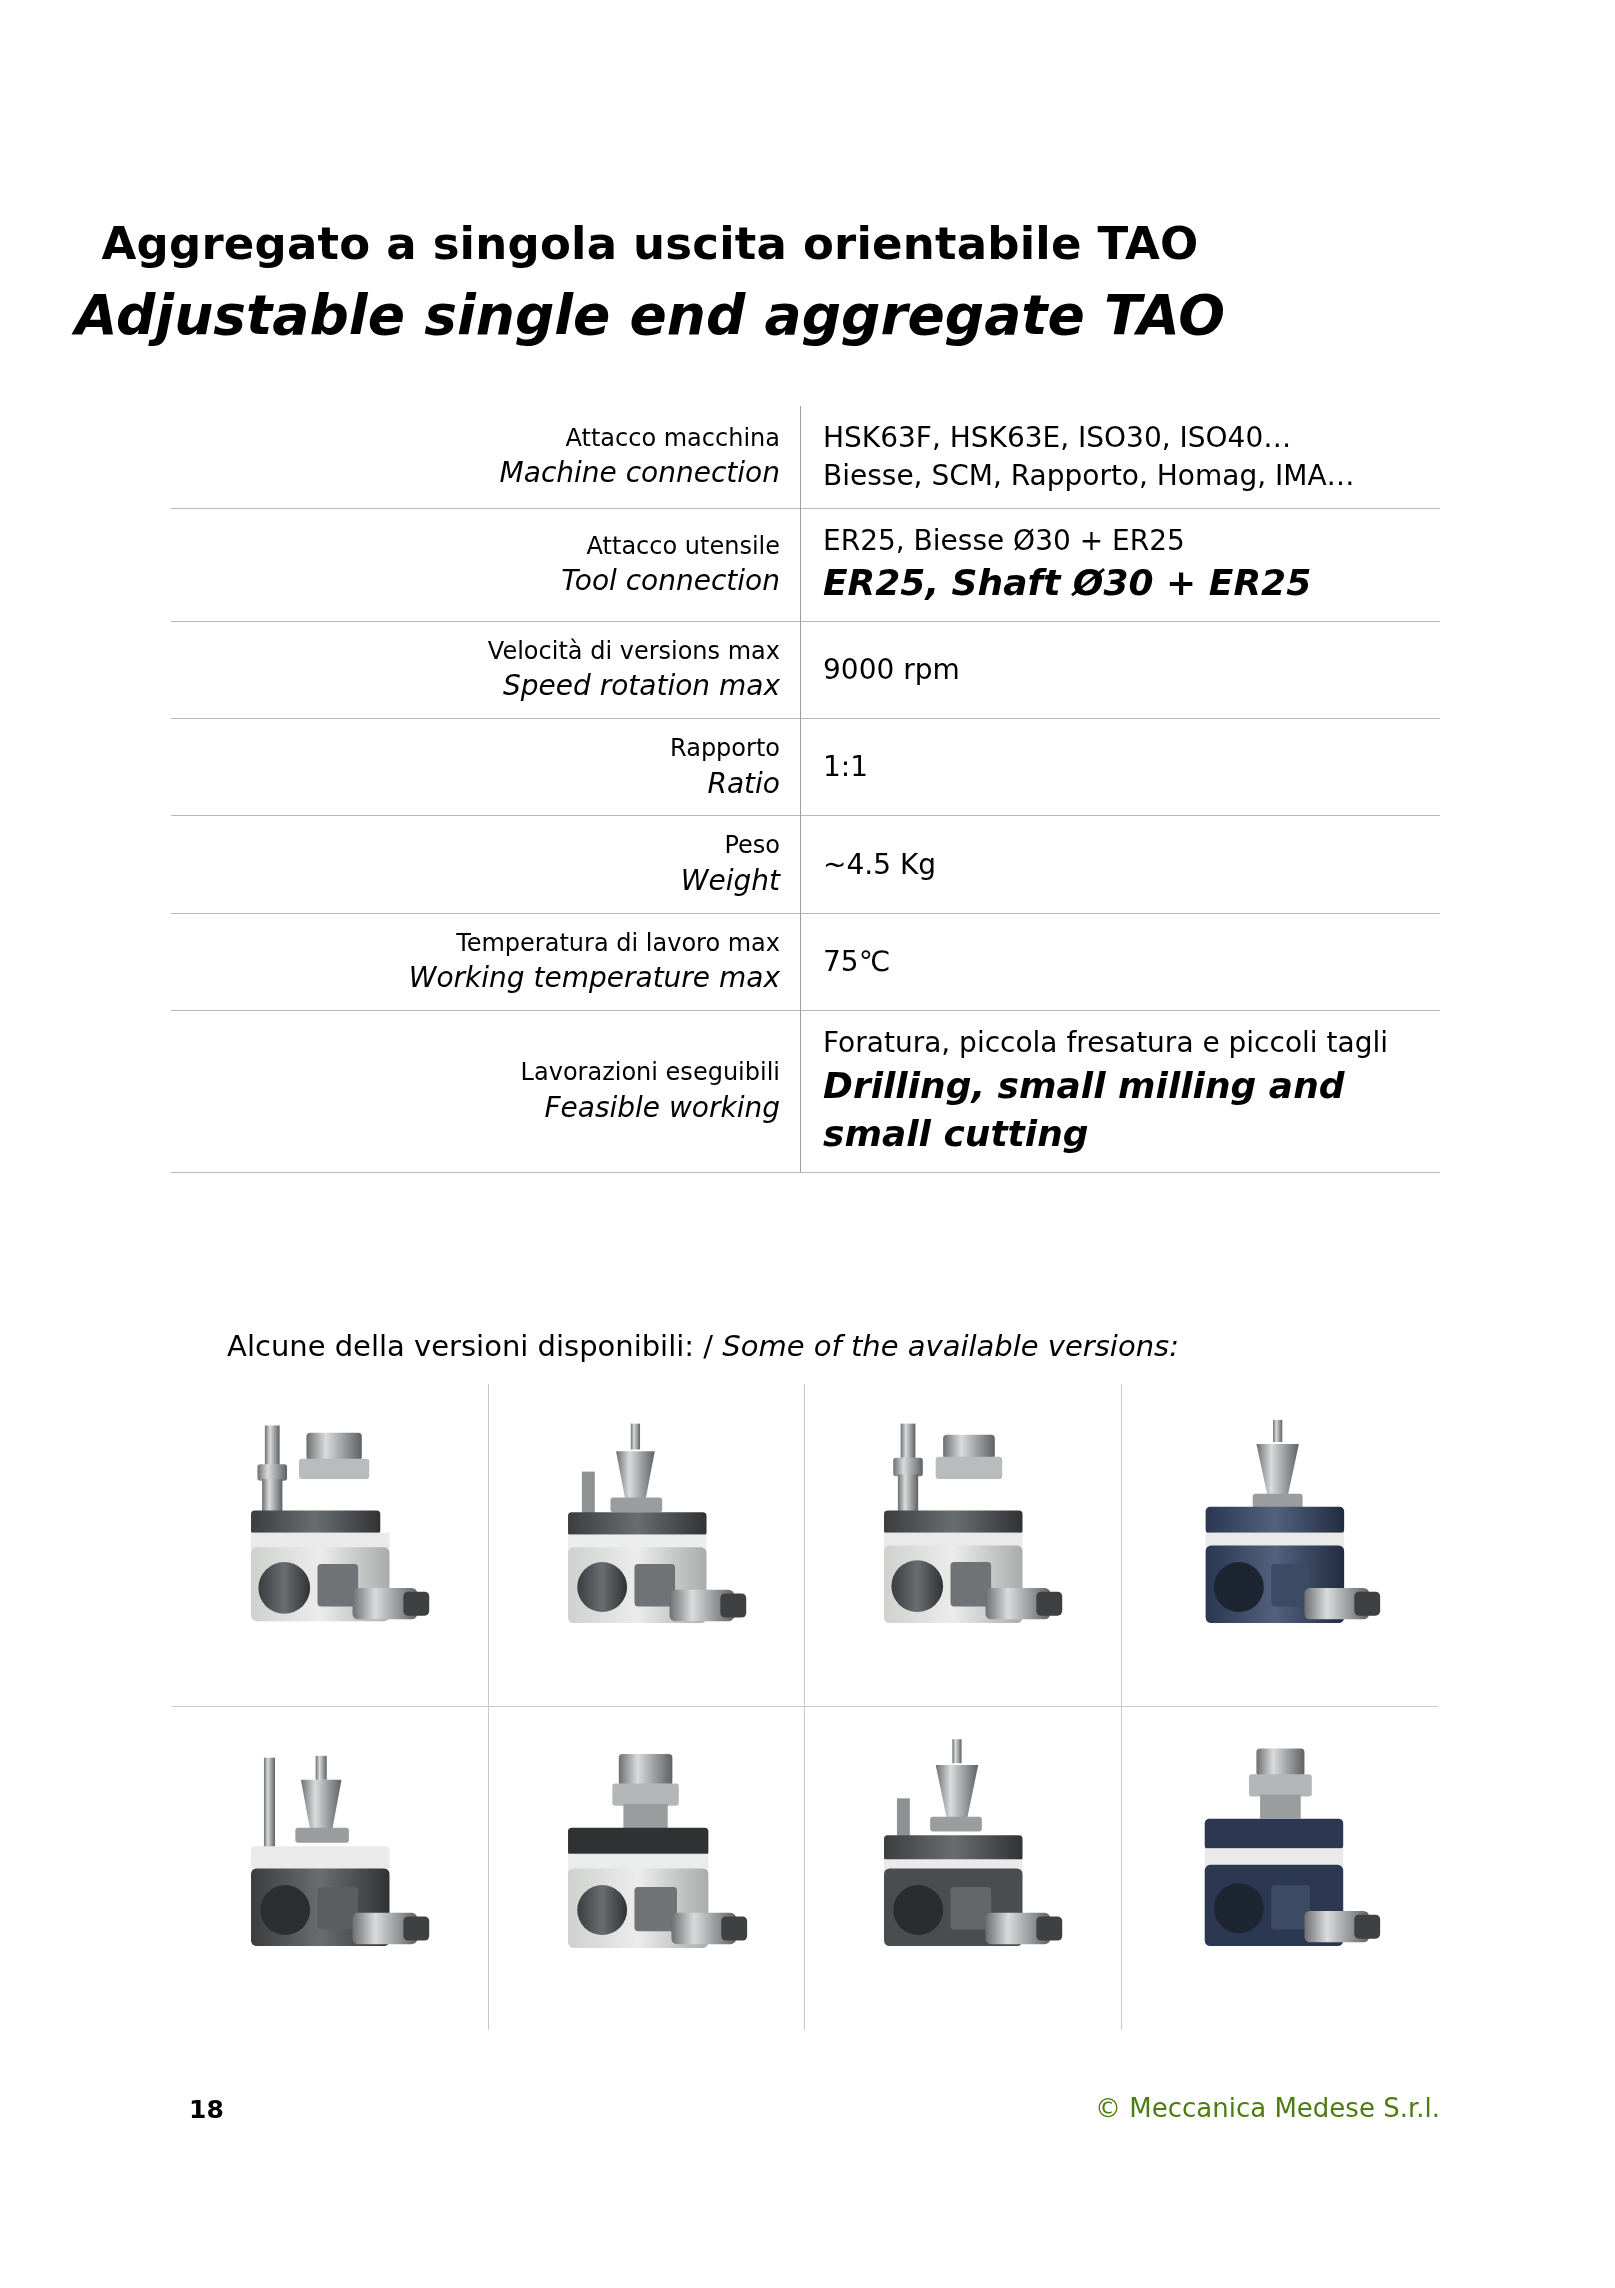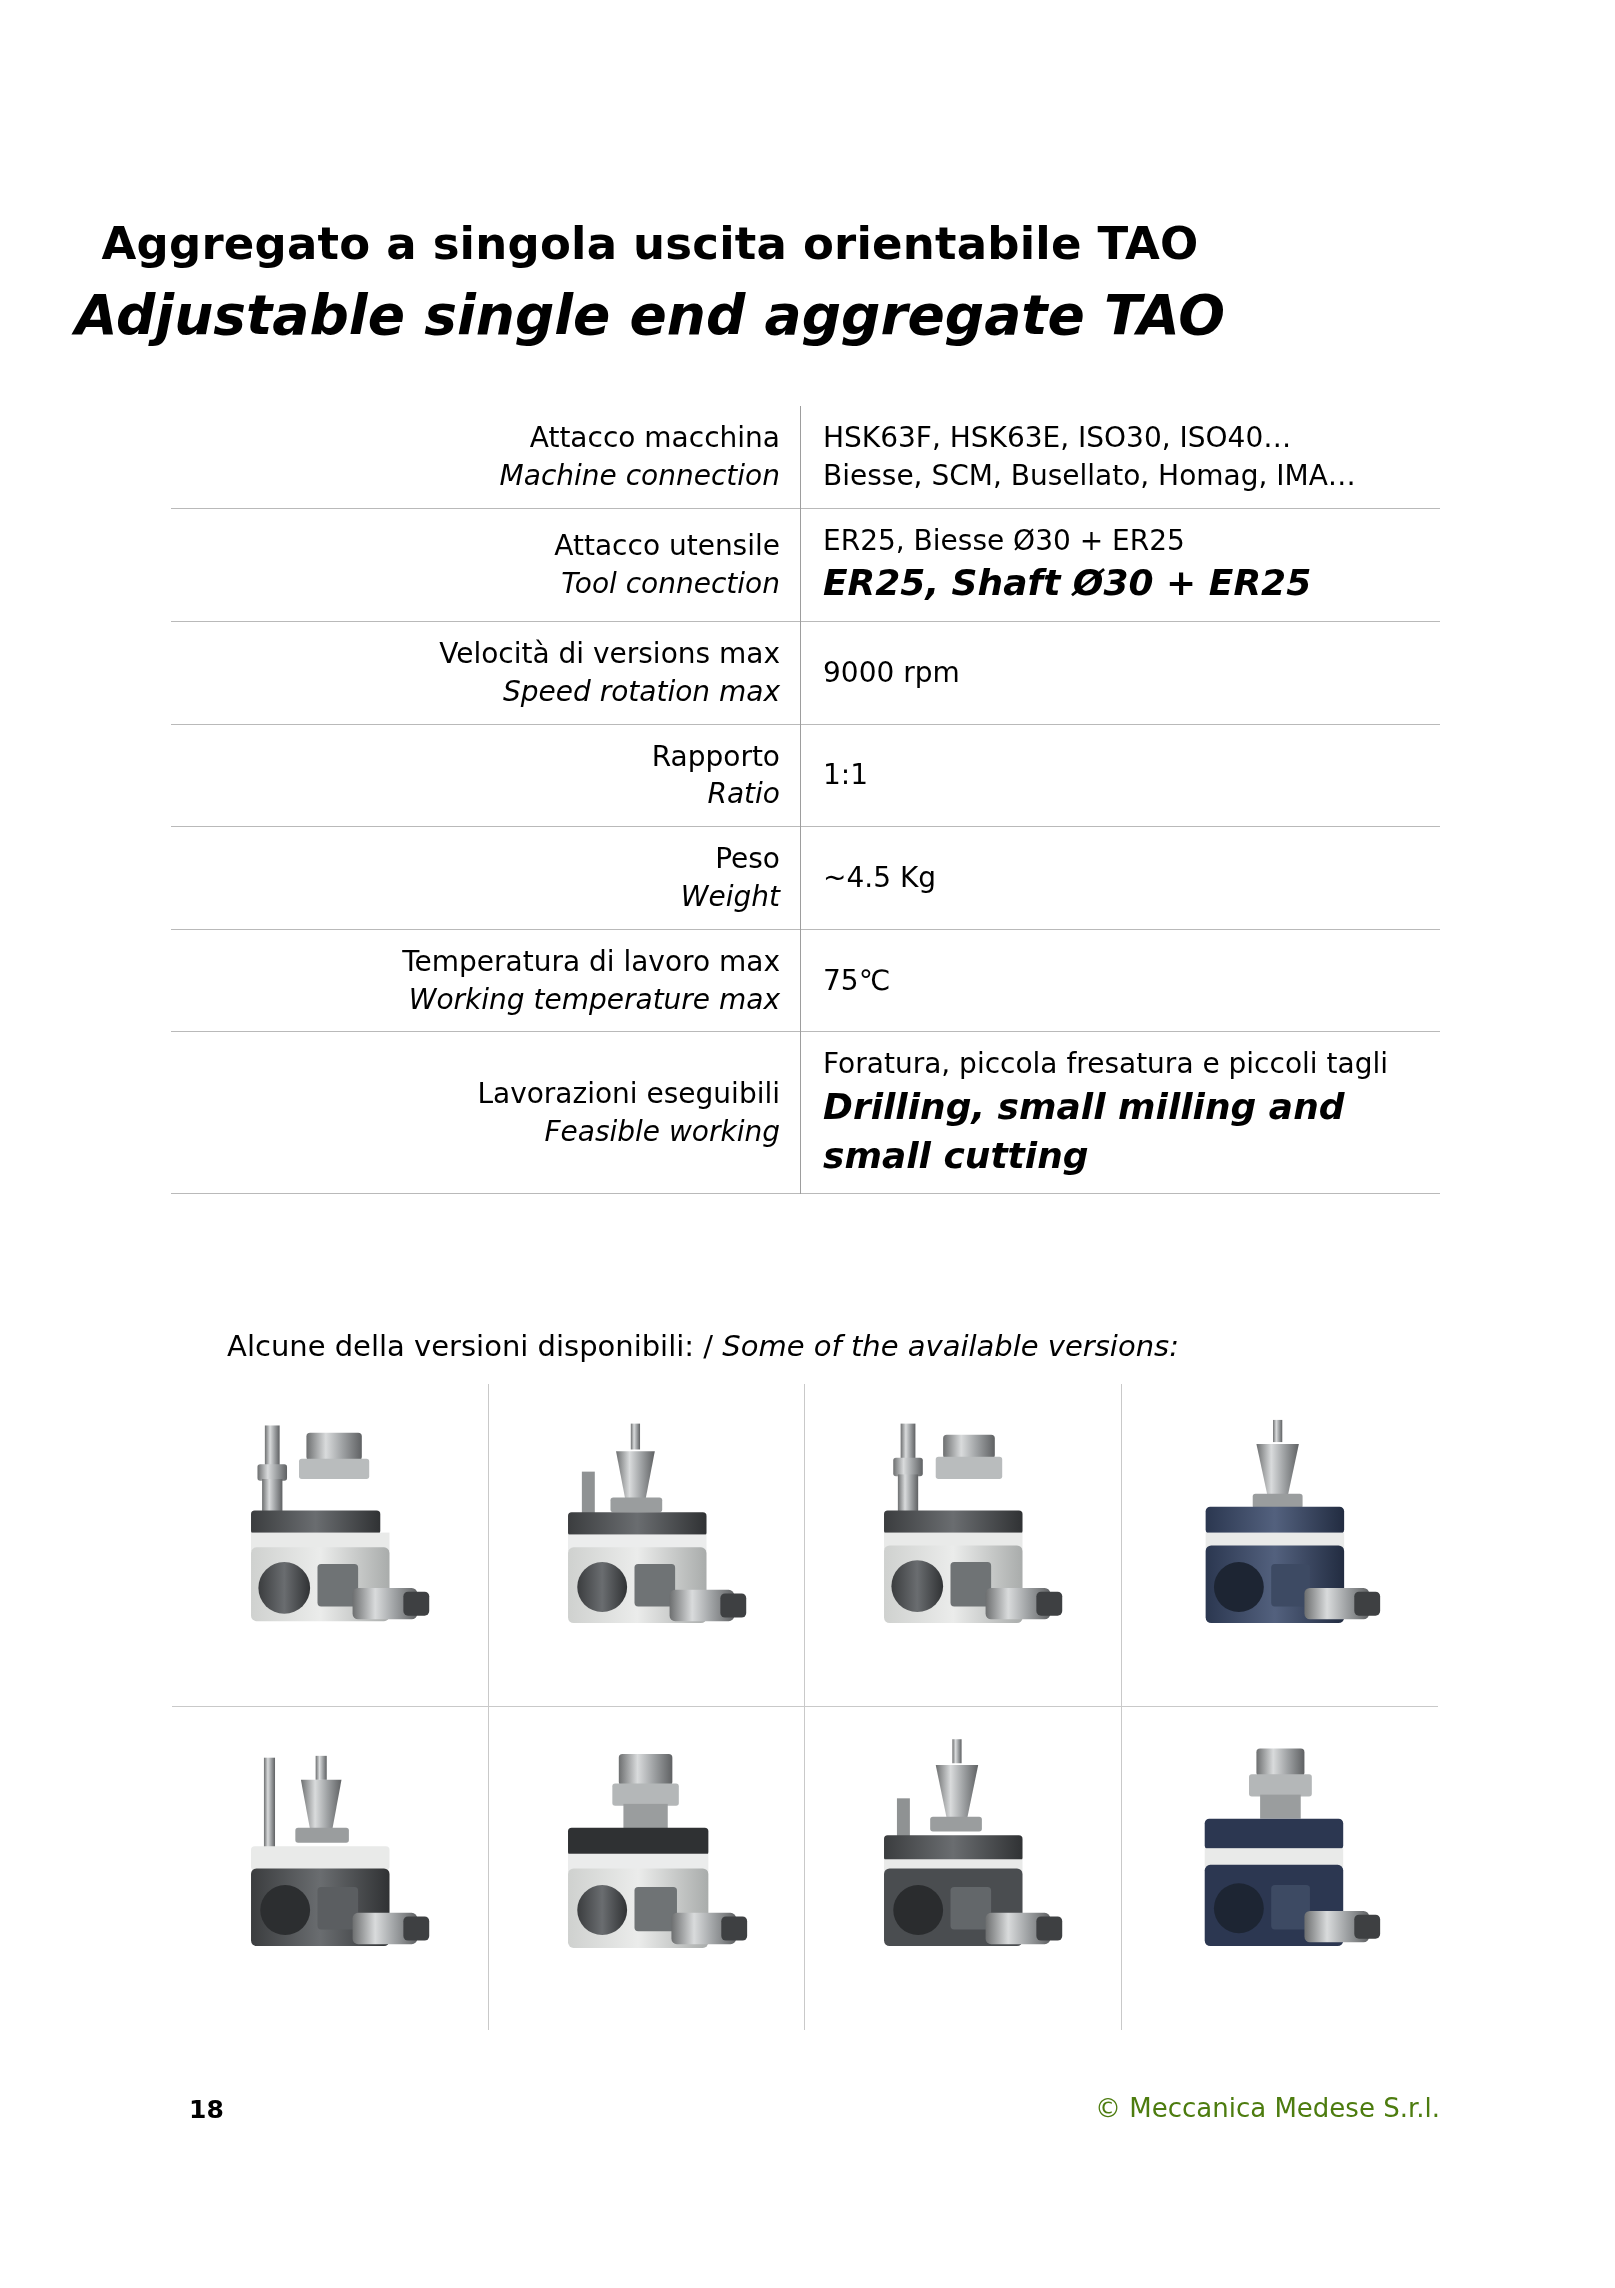--- a/index.html
+++ b/index.html
@@ -66,21 +66,21 @@
     width: 609px;
     text-align: right;
     padding-right: 20px !important;
     border-right: 1.8px solid #9d9d9d;
     line-height: 1.35;
   }
   .col-value {
     padding-left: 22px !important;
     line-height: 1.35;
   }
-  .lab-it { font-size: 28px; }
+  .lab-it { font-size: 24px; }
   .lab-en { font-size: 28px; font-style: italic; }
   .val-it { font-size: 28px; }
   .val-en { font-size: 36px; font-style: italic; font-weight: bold; }
   .val-single { font-size: 28px; }
 
   
   .versions-caption {
     position: absolute;
     left: 0;
     top: 1329px;
@@ -147,21 +147,21 @@
 
   <table class="spec-table">
     <tbody>
       <tr>
         <td class="col-label">
           <div class="lab-it">Attacco macchina</div>
           <div class="lab-en">Machine connection</div>
         </td>
         <td class="col-value">
           <div class="val-it">HSK63F, HSK63E, ISO30, ISO40…</div>
-          <div class="val-it">Biesse, SCM, Busellato, Homag, IMA…</div>
+          <div class="val-it">Biesse, SCM, Rapporto, Homag, IMA…</div>
         </td>
       </tr>
       <tr>
         <td class="col-label">
           <div class="lab-it">Attacco utensile</div>
           <div class="lab-en">Tool connection</div>
         </td>
         <td class="col-value">
           <div class="val-it"> ER25, Biesse Ø30 + ER25</div>
           <div class="val-en">ER25, Shaft Ø30 + ER25</div>

